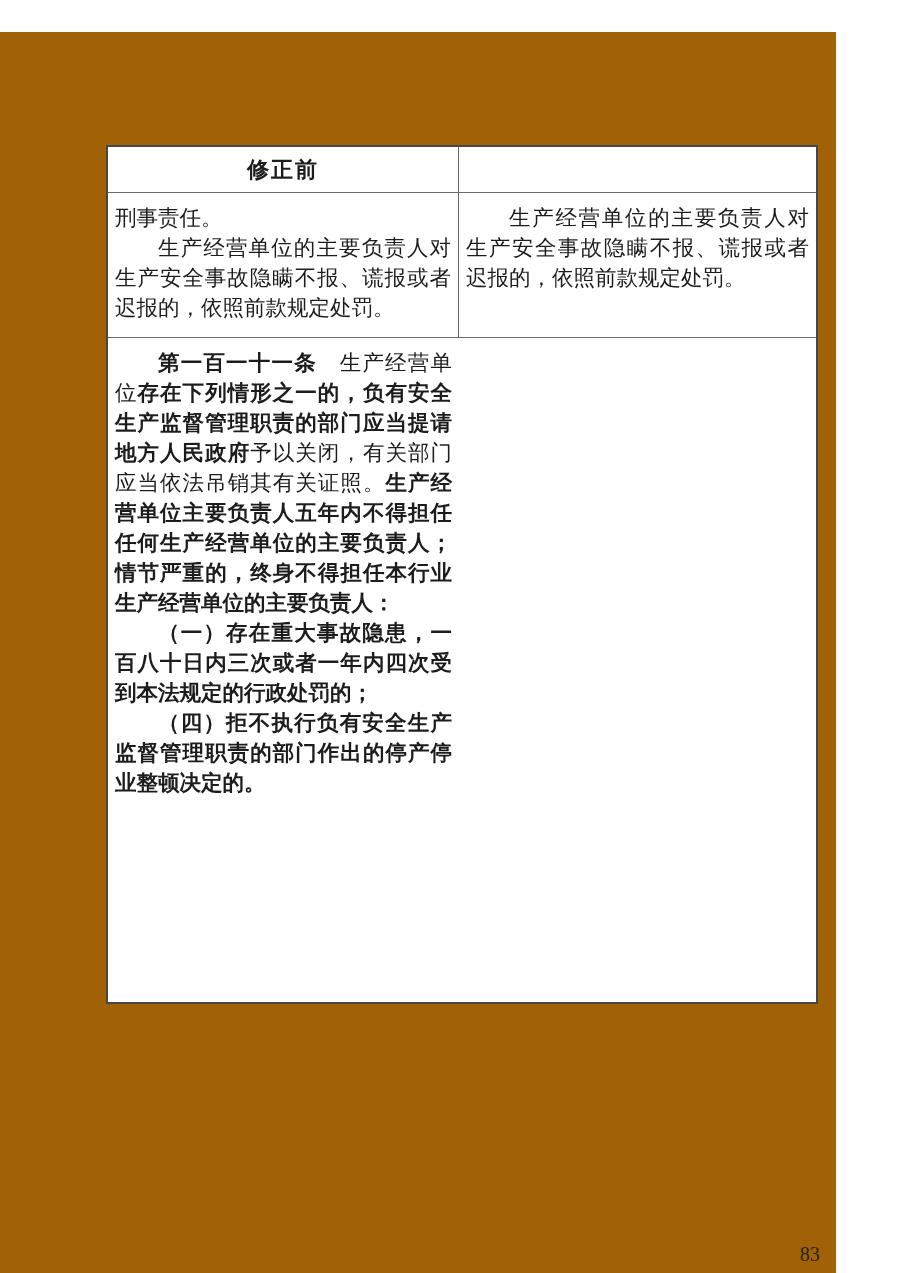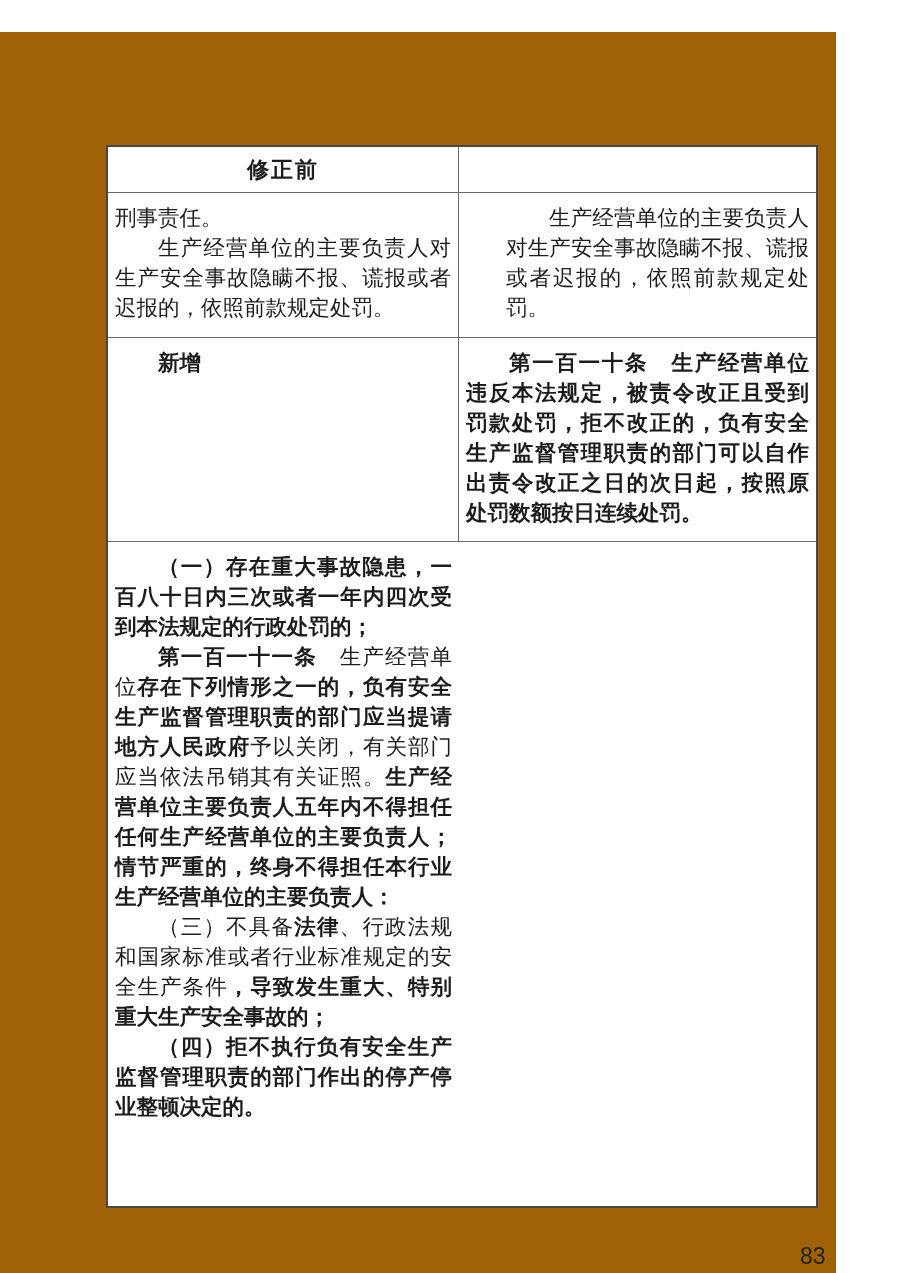--- a/index.html
+++ b/index.html
@@ -39,21 +39,21 @@
   .hrow { height: 45px; }
   .hcell {
     display: flex;
     align-items: center;
     justify-content: center;
     font-family: "Liberation Sans", "DejaVu Sans", sans-serif;
     font-weight: 700;
     font-size: 22px;
     letter-spacing: 2px;
   }
-  .r1 { height: 144px; gap: 40px; }
+  .r1 { height: 144px; }
   .r2 { height: 203px; }
   .r3 { height: 664px; }
   .bodycell {
     padding: 10px 7px 0 7px;
   }
   .para {
     margin: 0;
     font-size: 21.5px;
     line-height: 30px;
     text-align: justify;
@@ -66,22 +66,22 @@
     font-weight: 400;
   }
   .hei {
     font-family: "Liberation Sans", "DejaVu Sans", sans-serif;
     font-weight: 700;
   }
   .pagenum {
     position: absolute;
     left: 800px;
     top: 1211px;
-    font-family: Liberation Sans, sans-serif;
-    font-size: 23px;
+    font-family: Liberation Serif, serif;
+    font-size: 20px;
     color: #222222;
   }
 </style>
 </head>
 <body>
 
 <div class="page">
 
   <div class="tbl">
 
@@ -92,34 +92,25 @@
     <div class="trow r1">
       <div class="tcell bodycell">
           <p class="para noindent"><span class="kai">刑事责任。</span></p>
           <p class="para"><span class="kai">生产经营单位的主要负责人对生产安全事故隐瞒不报、谎报或者迟报的，依照前款规定处罚。</span></p>
         </div>
       <div class="tcell bodycell last">
           <p class="para"><span class="kai">生产经营单位的主要负责人对生产安全事故隐瞒不报、谎报或者迟报的，依照前款规定处罚。</span></p>
         </div>
     </div>
 
-    <div class="trow r2">
-      <div class="tcell bodycell">
-          <p class="para"><span class="hei">新增</span></p>
-        </div>
-      <div class="tcell bodycell last">
-          <p class="para"><span class="hei">第一百一十条</span><span class="hei">　生产经营单位违反本法规定，被责令改正且受到罚款处罚，拒不改正的，负有安全生产监督管理职责的部门可以自作出责令改正之日的次日起，按照原处罚数额按日连续处罚。</span></p>
-        </div>
-    </div>
 
     <div class="trow r3">
       <div class="tcell bodycell last">
+          <p class="para"><span class="hei">第一百一十一条</span><span class="kai">　生产经营单位</span><span class="hei">存在下列情形之一的，负有安全生产监督管理职责的部门应当提请地方人民政府</span><span class="kai">予以关闭，有关部门应当依法吊销其有关证照。</span><span class="hei">生产经营单位主要负责人五年内不得担任任何生产经营单位的主要负责人；情节严重的，终身不得担任本行业生产经营单位的主要负责人：</span></p>
           <p class="para"><span class="hei">（一）存在重大事故隐患，一百八十日内三次或者一年内四次受到本法规定的行政处罚的；</span></p>
-          <p class="para"><span class="hei">第一百一十一条</span><span class="kai">　生产经营单位</span><span class="hei">存在下列情形之一的，负有安全生产监督管理职责的部门应当提请地方人民政府</span><span class="kai">予以关闭，有关部门应当依法吊销其有关证照。</span><span class="hei">生产经营单位主要负责人五年内不得担任任何生产经营单位的主要负责人；情节严重的，终身不得担任本行业生产经营单位的主要负责人：</span></p>
-          <p class="para"><span class="kai">（三）不具备</span><span class="hei">法律</span><span class="kai">、行政法规和国家标准或者行业标准规定的安全生产条件</span><span class="hei">，导致发生重大、特别重大生产安全事故的；</span></p>
           <p class="para"><span class="hei">（四）拒不执行负有安全生产监督管理职责的部门作出的停产停业整顿决定的。</span></p>
         </div>
     </div>
 
   </div>
 
   <div class="pagenum">83</div>
 
 </div>
 

